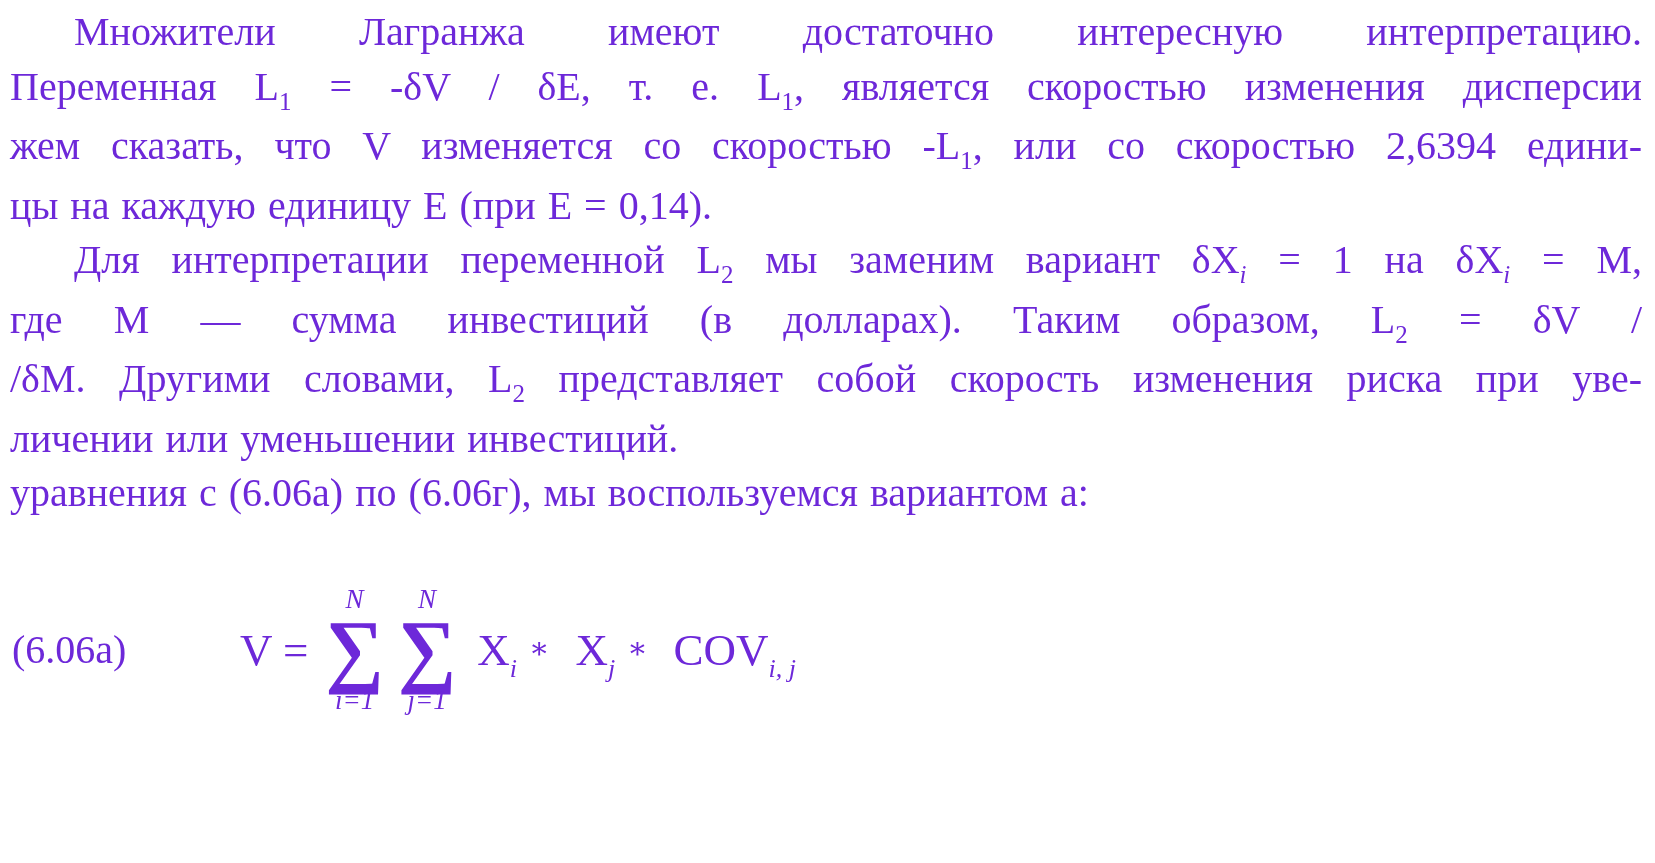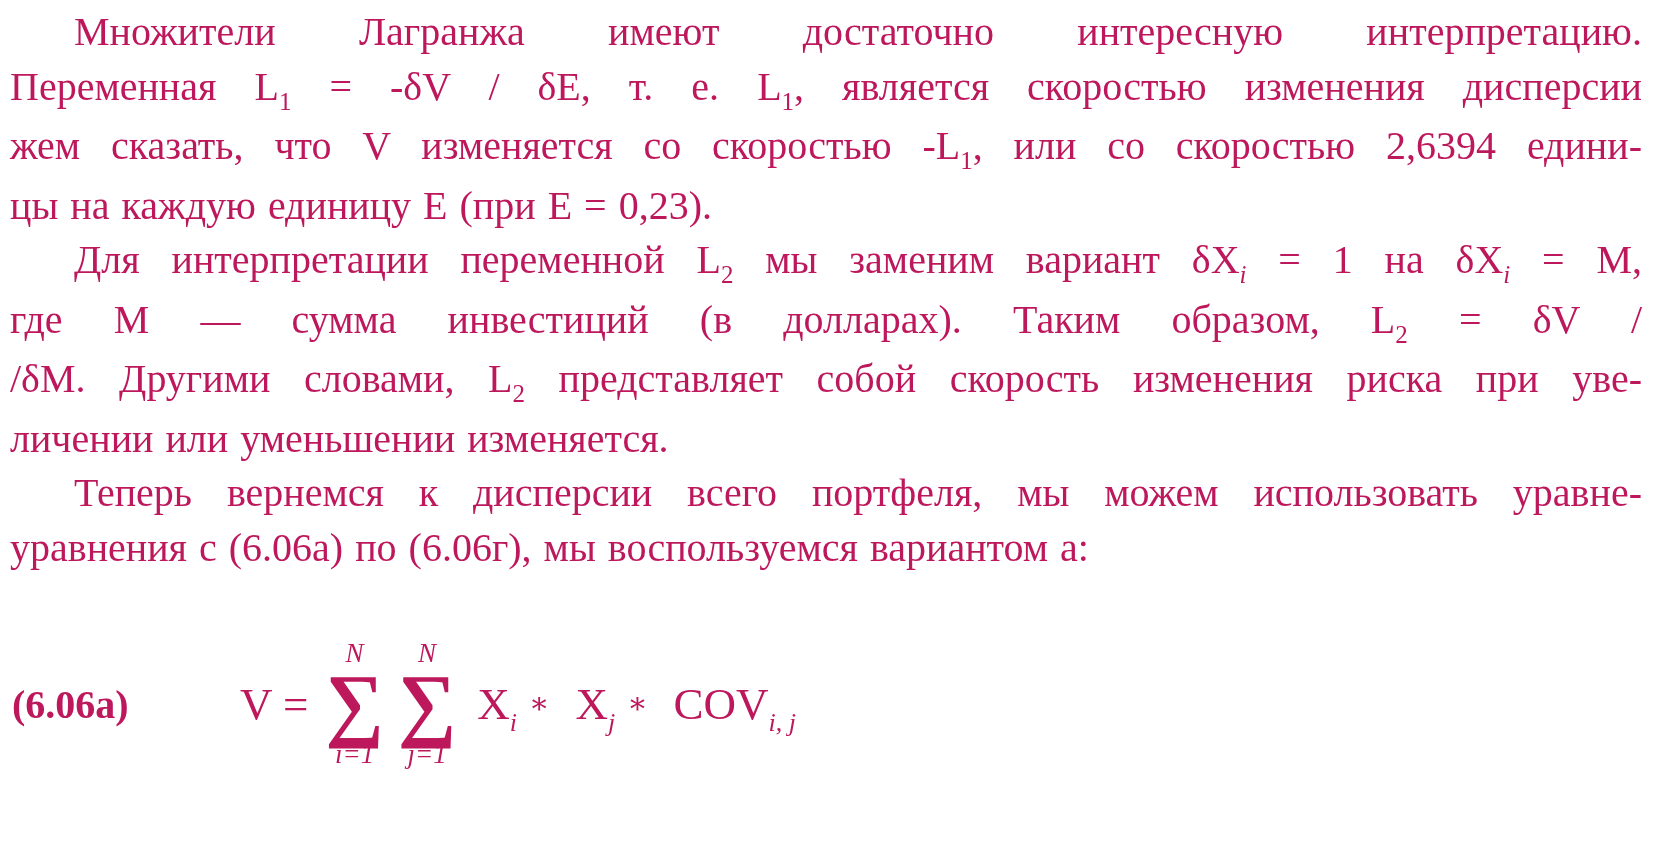--- a/index.html
+++ b/index.html
@@ -1,21 +1,21 @@
 <!DOCTYPE html>
 <html lang="ru"><head>
 <meta charset="utf-8">
 <style>
   html, body { margin: 0; padding: 0; }
   .page {
     position: relative;
     width: 1655px;
     height: 863px;
     background: #ffffff;
-    color: #be185d;
+    color: #6d28d9;
     font-family: "Liberation Serif", "DejaVu Serif", serif;
     overflow: hidden;
   }
   .text-body {
     padding: 5px 13px 0 10px;
     font-size: 40px;
     word-spacing: 2px;
   }
   .line {
     line-height: 54.5px;
@@ -41,21 +41,20 @@
   .formula {
     margin-top: 64px;
     padding-left: 12px;
     display: flex;
     align-items: center;
   }
   .eq-label {
     font-size: 40px;
     width: 228px;
     flex: 0 0 auto;
-    font-weight: bold;
   }
   .eq-body {
     display: flex;
     align-items: center;
     font-size: 45px;
   }
   .eq-lhs { margin-right: 10px; white-space: pre; }
   .sum {
     display: inline-flex;
     flex-direction: column;
@@ -91,30 +90,29 @@
 </head>
 <body>
 
 <div class="page">
 
   <div class="text-body">
       <div>
         <div class="line j indent"><span class="seg">Множители Лагранжа имеют достаточно интересную интерпретацию.</span></div>
         <div class="line j"><span class="seg">Переменная </span><span class="seg">L</span><span class="sb">1</span><span class="seg"> = -δV / δE, т. е. </span><span class="seg">L</span><span class="sb">1</span><span class="seg">, является скоростью изменения дисперсии</span></div>
         <div class="line j"><span class="seg">жем сказать, что V изменяется со скоростью -</span><span class="seg">L</span><span class="sb">1</span><span class="seg">, или со скоростью 2,6394 едини-</span></div>
-        <div class="line"><span class="seg">цы на каждую единицу Е (при Е = 0,23).</span></div>
+        <div class="line"><span class="seg">цы на каждую единицу Е (при Е = 0,14).</span></div>
       </div>
       <div>
         <div class="line j indent"><span class="seg">Для интерпретации переменной </span><span class="seg">L</span><span class="sb">2</span><span class="seg"> мы заменим вариант δX</span><span class="sb it">i</span><span class="seg"> = 1 на δX</span><span class="sb it">i</span><span class="seg"> = М,</span></div>
         <div class="line j"><span class="seg">где М — сумма инвестиций (в долларах). Таким образом, </span><span class="seg">L</span><span class="sb">2</span><span class="seg"> = δV /</span></div>
         <div class="line j"><span class="seg">/δМ. Другими словами, </span><span class="seg">L</span><span class="sb">2</span><span class="seg"> представляет собой скорость изменения риска при уве-</span></div>
-        <div class="line"><span class="seg">личении или уменьшении изменяется.</span></div>
+        <div class="line"><span class="seg">личении или уменьшении инвестиций.</span></div>
       </div>
       <div>
-        <div class="line j indent"><span class="seg">Теперь вернемся к дисперсии всего портфеля, мы можем использовать уравне-</span></div>
         <div class="line"><span class="seg">уравнения с (6.06а) по (6.06г), мы воспользуемся вариантом а:</span></div>
       </div>
     </div>
 
   <div class="formula">
     <div class="eq-label">(6.06а)</div>
     <div class="eq-body">
       <span class="eq-lhs">V =</span>
 
       <span class="sum">

